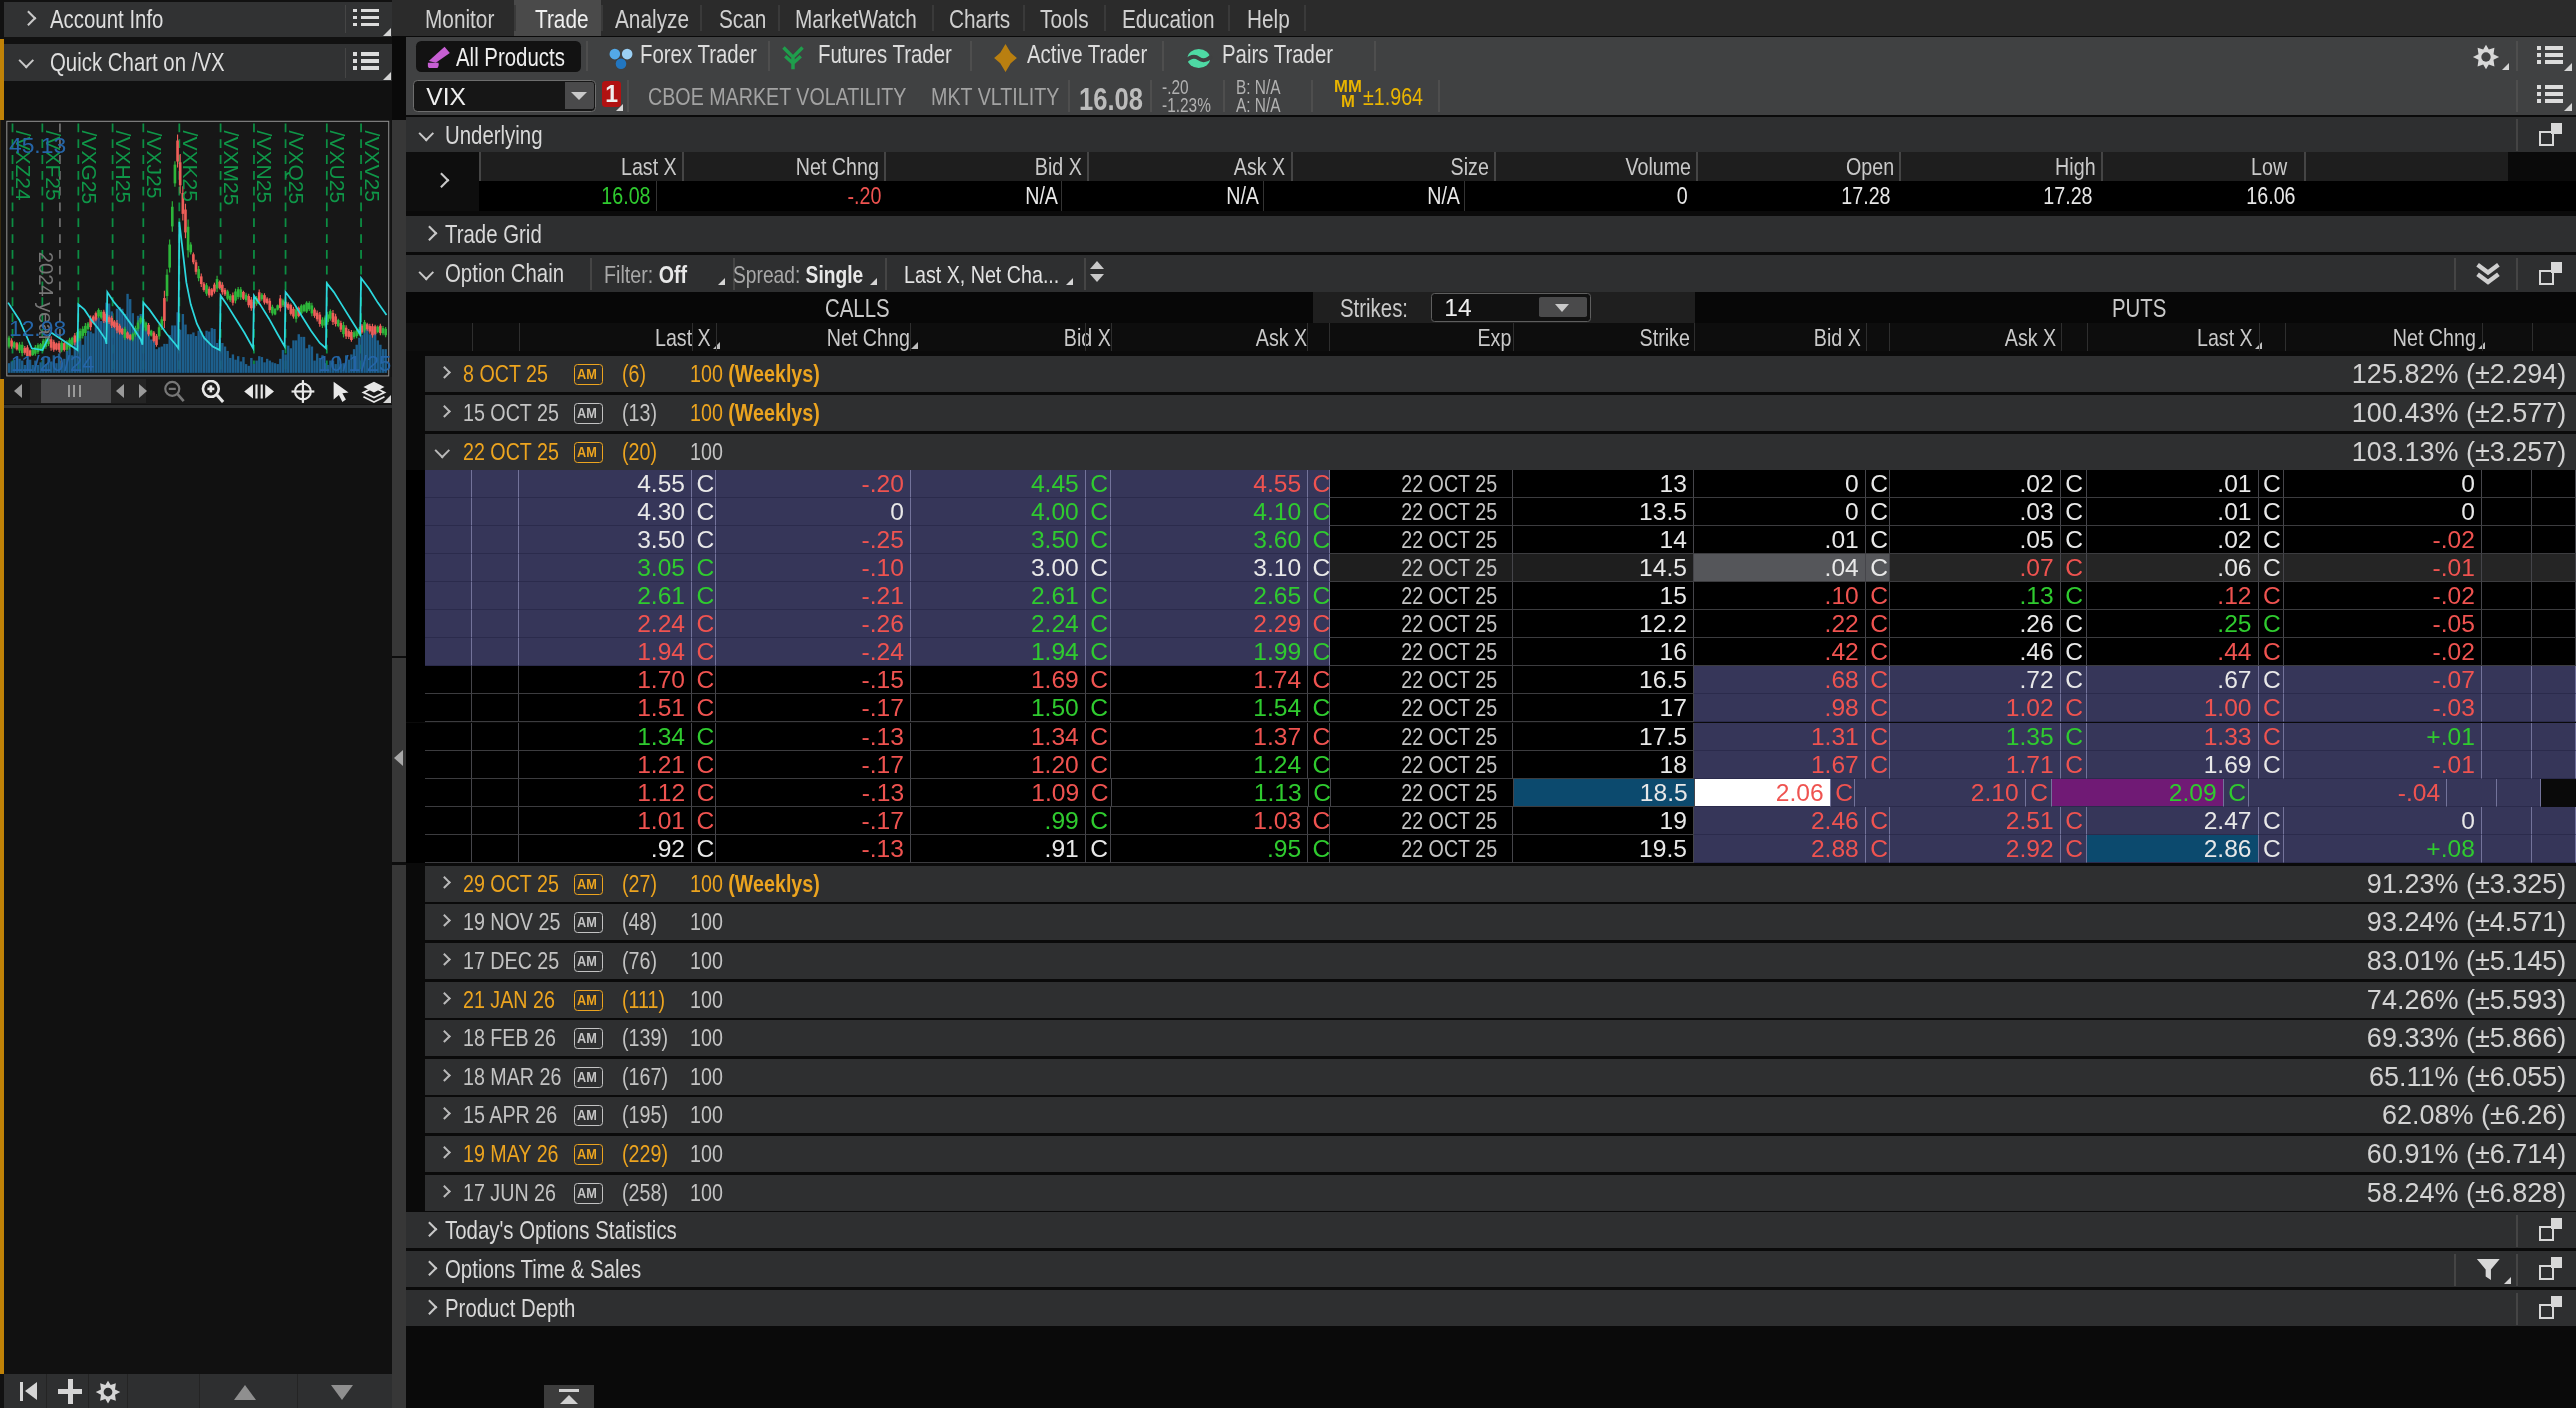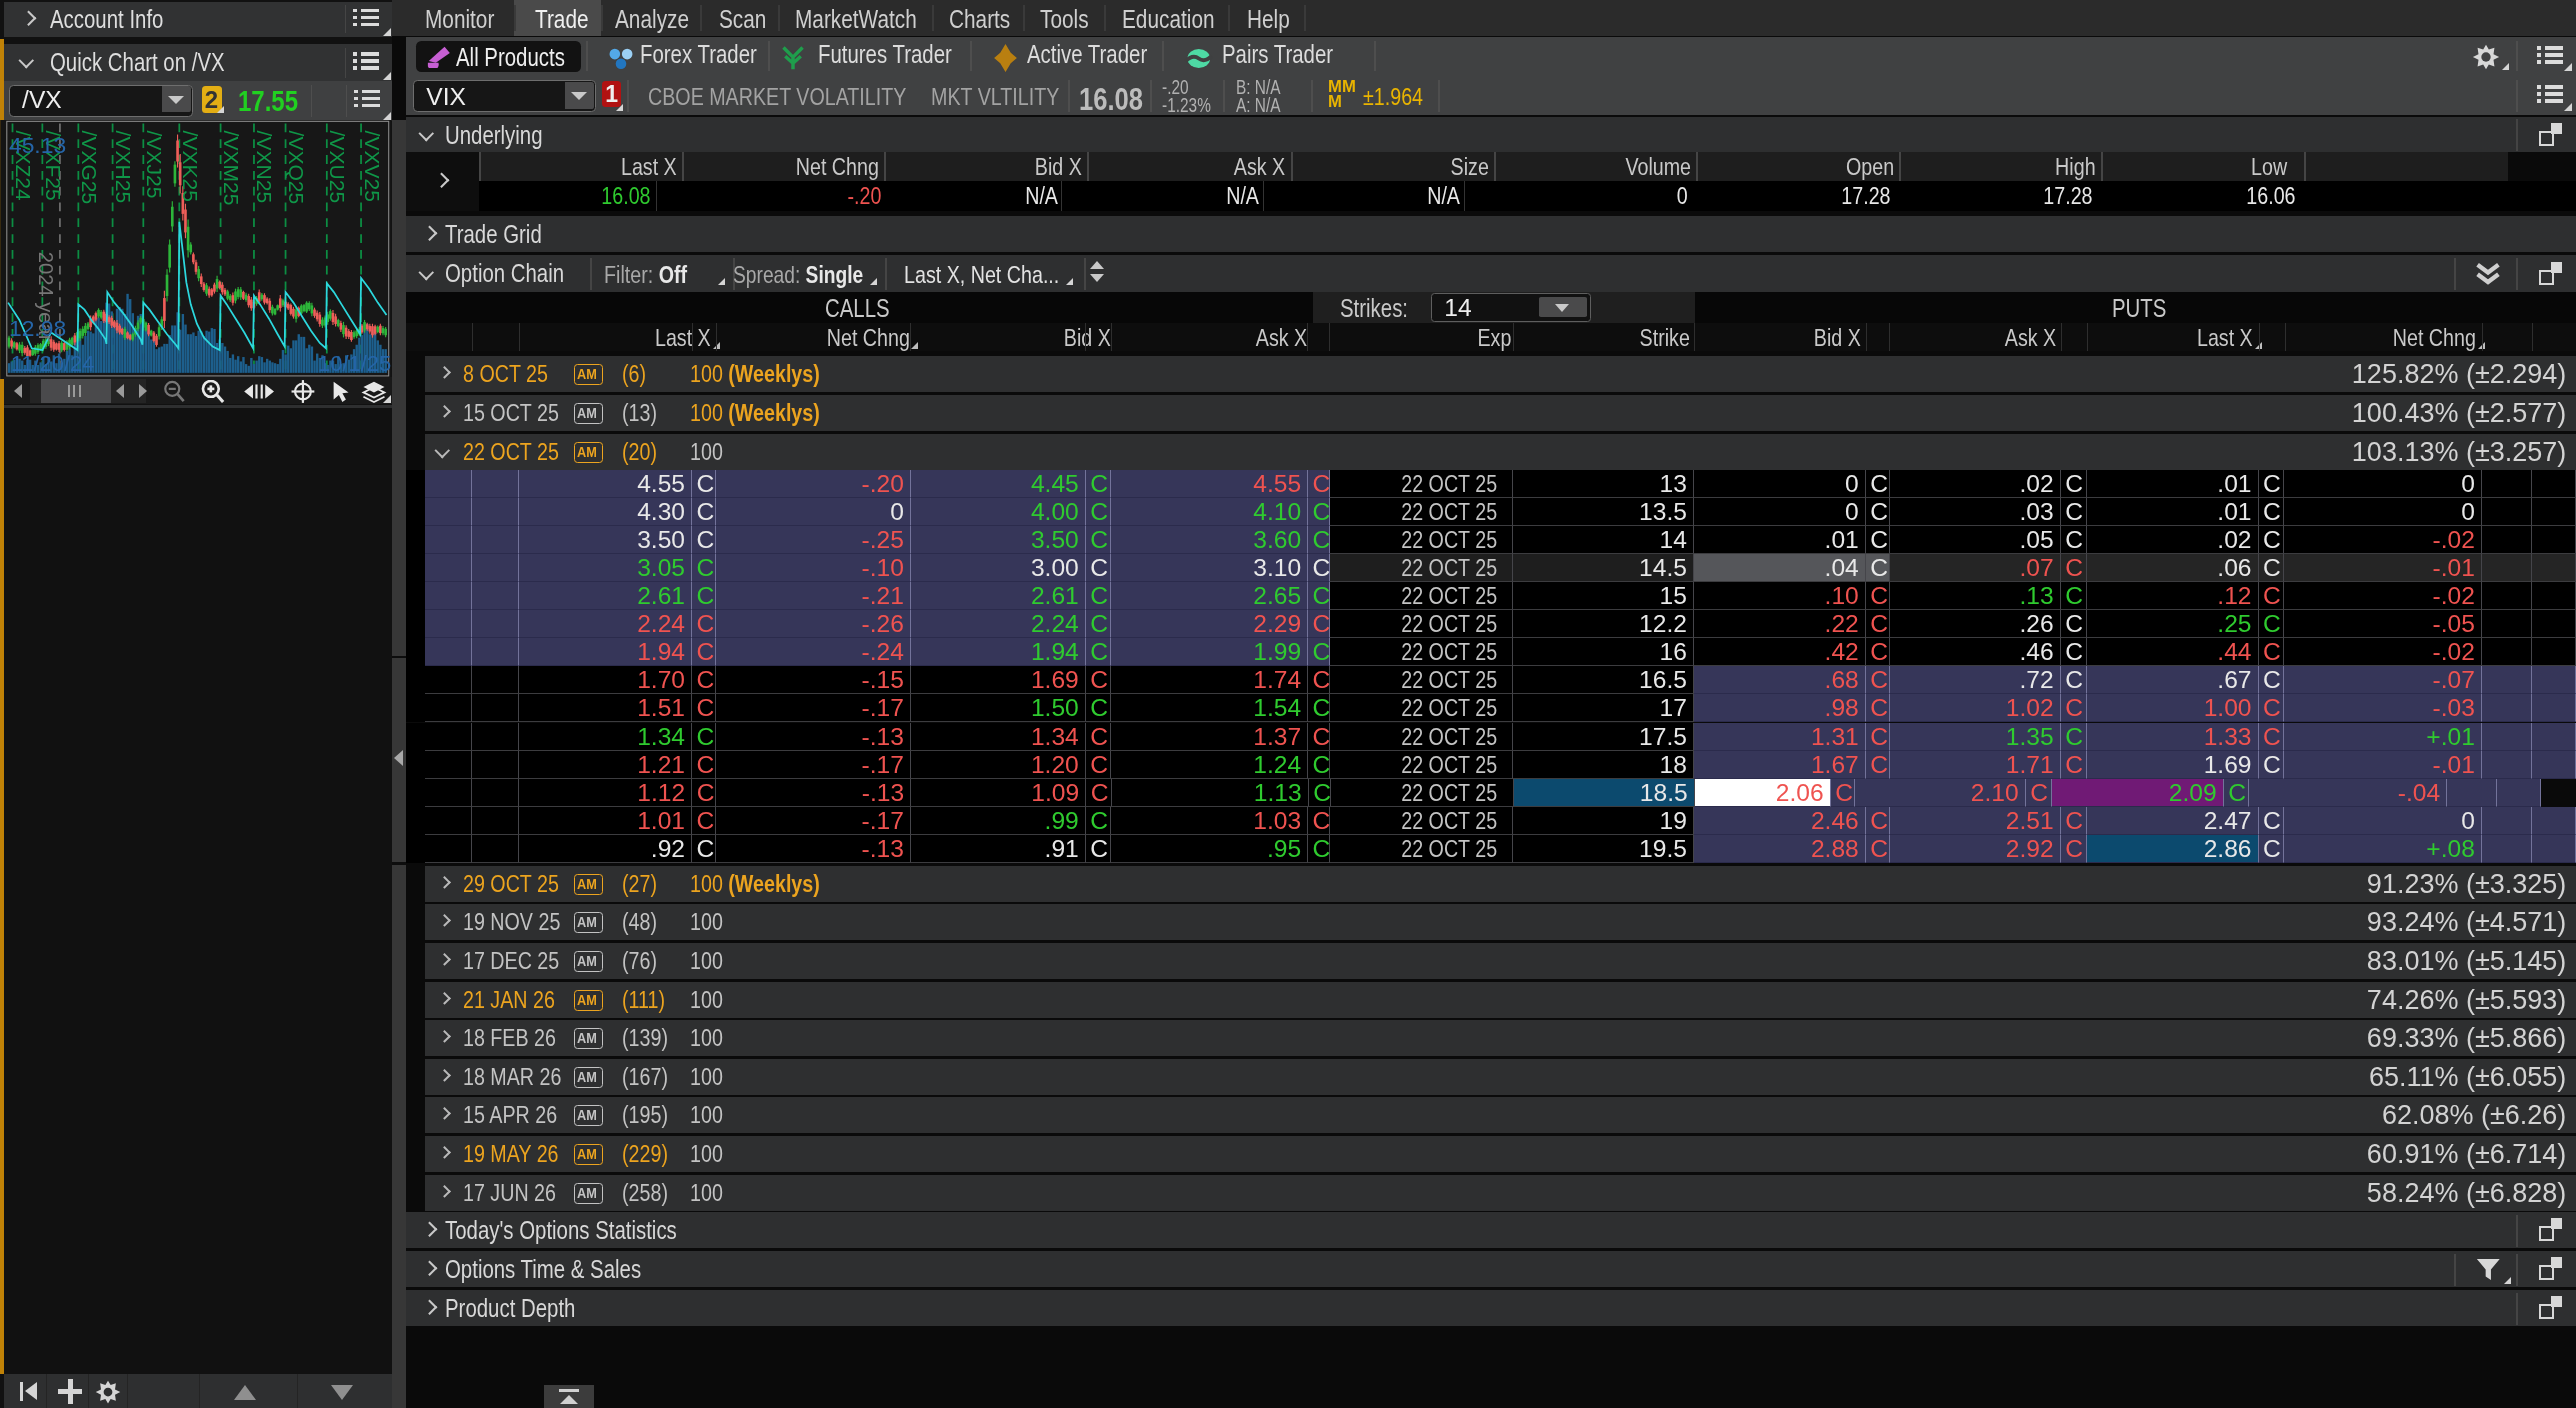--- a/index.html
+++ b/index.html
@@ -42,42 +42,20 @@
         <b style="top:7px"></b>
         <b style="top:14px"></b>
       </div>
       <div class="corner" style="right:0.9px;bottom:0.9px;border-left-width:8px;border-bottom-width:8px"></div>
     </div>
     <div class="abs" style="left:3.5px;top:44px;width:388px;height:37px;background:#313233">
       <div class="chev" style="left:17.6px;top:10.5px;transform:rotate(45deg)"></div>
       <div class="abs" style="left:46px;top:4.4px;font-size:25.5px;color:#dedede"><span class="cnd">Quick Chart on /VX</span></div>
       <div class="sep" style="left:341px;top:3.5px;height:30px;background:#454545"></div>
       <div class="ham" style="left:349px;top:8px">
-        <i style="top:0"></i>
-        <i style="top:7px"></i>
-        <i style="top:14px"></i>
-        <b style="top:0"></b>
-        <b style="top:7px"></b>
-        <b style="top:14px"></b>
-      </div>
-      <div class="corner" style="right:0.9px;bottom:0.9px;border-left-width:8px;border-bottom-width:8px"></div>
-    </div>
-    <div class="abs" style="left:3.5px;top:81px;width:388px;height:40px;background:#3f4041">
-      <div class="abs" style="left:5.3px;top:3.5px;width:184px;height:32px;background:#161616;border:1.8px solid #6e6e6e;border-radius:4.4px">
-        <div class="abs" style="left:12.3px;top:0.9px;font-size:24.6px;color:#efefef">/VX</div>
-        <div class="abs" style="right:0.9px;top:0.9px;width:29px;height:26px;background:#4a4a4b;border-radius:0 2.6px 2.6px 0">
-          <div class="tri" style="left:6.1px;top:9.7px;border-width:8.8px 8px 0 8px;border-color:#c9c9c9 transparent transparent transparent"></div>
-        </div>
-      </div>
-      <div class="abs" style="left:198px;top:5.3px;width:20px;height:27px;background:#e3ae14;border-radius:3.5px;color:#333;font-size:24px;font-weight:bold;text-align:center;line-height:27px">2</div>
-      <div class="corner" style="left:213px;top:24.6px;border-left-width:7px;border-bottom-width:7px"></div>
-      <div class="abs" style="left:234px;top:2.6px;font-size:30px;font-weight:bold;color:#21d021"><span class="cnd">17.55</span></div>
-      <div class="sep" style="left:307px;top:3.5px;height:32px;background:#4e4e4e"></div>
-      <div class="sep" style="left:342px;top:3.5px;height:32px;background:#4e4e4e"></div>
-      <div class="ham" style="left:350px;top:8.8px">
         <i style="top:0"></i>
         <i style="top:7px"></i>
         <i style="top:14px"></i>
         <b style="top:0"></b>
         <b style="top:7px"></b>
         <b style="top:14px"></b>
       </div>
       <div class="corner" style="right:0.9px;bottom:0.9px;border-left-width:8px;border-bottom-width:8px"></div>
     </div>
     <svg class="abs" style="left:0;top:120px" width="392" height="259" viewBox="0 0 446 295">
@@ -681,21 +659,21 @@
 <div class="abs" style="left:627px;top:80px;width:1.8px;height:32px;background:#4e4e4e"></div>
 <div class="abs" style="left:648px;top:83px;font-size:24.6px;color:#a3a3a3"><span class="cnd">CBOE MARKET VOLATILITY</span></div>
 <div class="abs" style="left:931px;top:83px;font-size:24.6px;color:#a3a3a3"><span class="cnd">MKT VLTILITY</span></div>
 <div class="abs" style="left:1068px;top:80px;width:1.8px;height:32px;background:#4e4e4e"></div>
 <div class="abs" style="left:1079px;top:81px;font-size:32px;font-weight:bold;color:#bcbcbc"><span class="cnd">16.08</span></div>
 <div class="abs" style="left:1150px;top:80px;width:1.8px;height:32px;background:#4e4e4e"></div>
 <div class="abs" style="left:1162px;top:79px;font-size:19.3px;color:#b1b1b1;line-height:17.6px"><span class="cnd">-.20<br>-1.23%</span></div>
 <div class="abs" style="left:1223px;top:80px;width:1.8px;height:32px;background:#4e4e4e"></div>
 <div class="abs" style="left:1236px;top:79px;font-size:19.3px;color:#b1b1b1;line-height:17.6px"><span class="cnd">B: N/A<br>A: N/A</span></div>
 <div class="abs" style="left:1311px;top:80px;width:1.8px;height:32px;background:#4e4e4e"></div>
-<div class="abs" style="left:1328px;top:79px;width:40px;font-size:16.7px;font-weight:bold;color:#e9b400;line-height:15px;text-align:left">MM<br>M</div>
+<div class="abs" style="left:1328px;top:79px;width:40px;font-size:16.7px;font-weight:bold;color:#e9b400;line-height:15px;text-align:center">MM<br>M</div>
 <div class="abs" style="left:1363px;top:83px;font-size:24.6px;color:#e9b400"><span class="cnd">±1.964</span></div>
 <div class="abs" style="left:1438px;top:80px;width:1.8px;height:32px;background:#4e4e4e"></div>
 <div class="abs" style="left:2516px;top:80px;width:1.8px;height:32px;background:#4e4e4e"></div>
 <div class="ham" style="left:2537px;top:85px">
     <i style="top:0"></i>
     <i style="top:7px"></i>
     <i style="top:14px"></i>
     <b style="top:0"></b>
     <b style="top:7px"></b>
     <b style="top:14px"></b>

